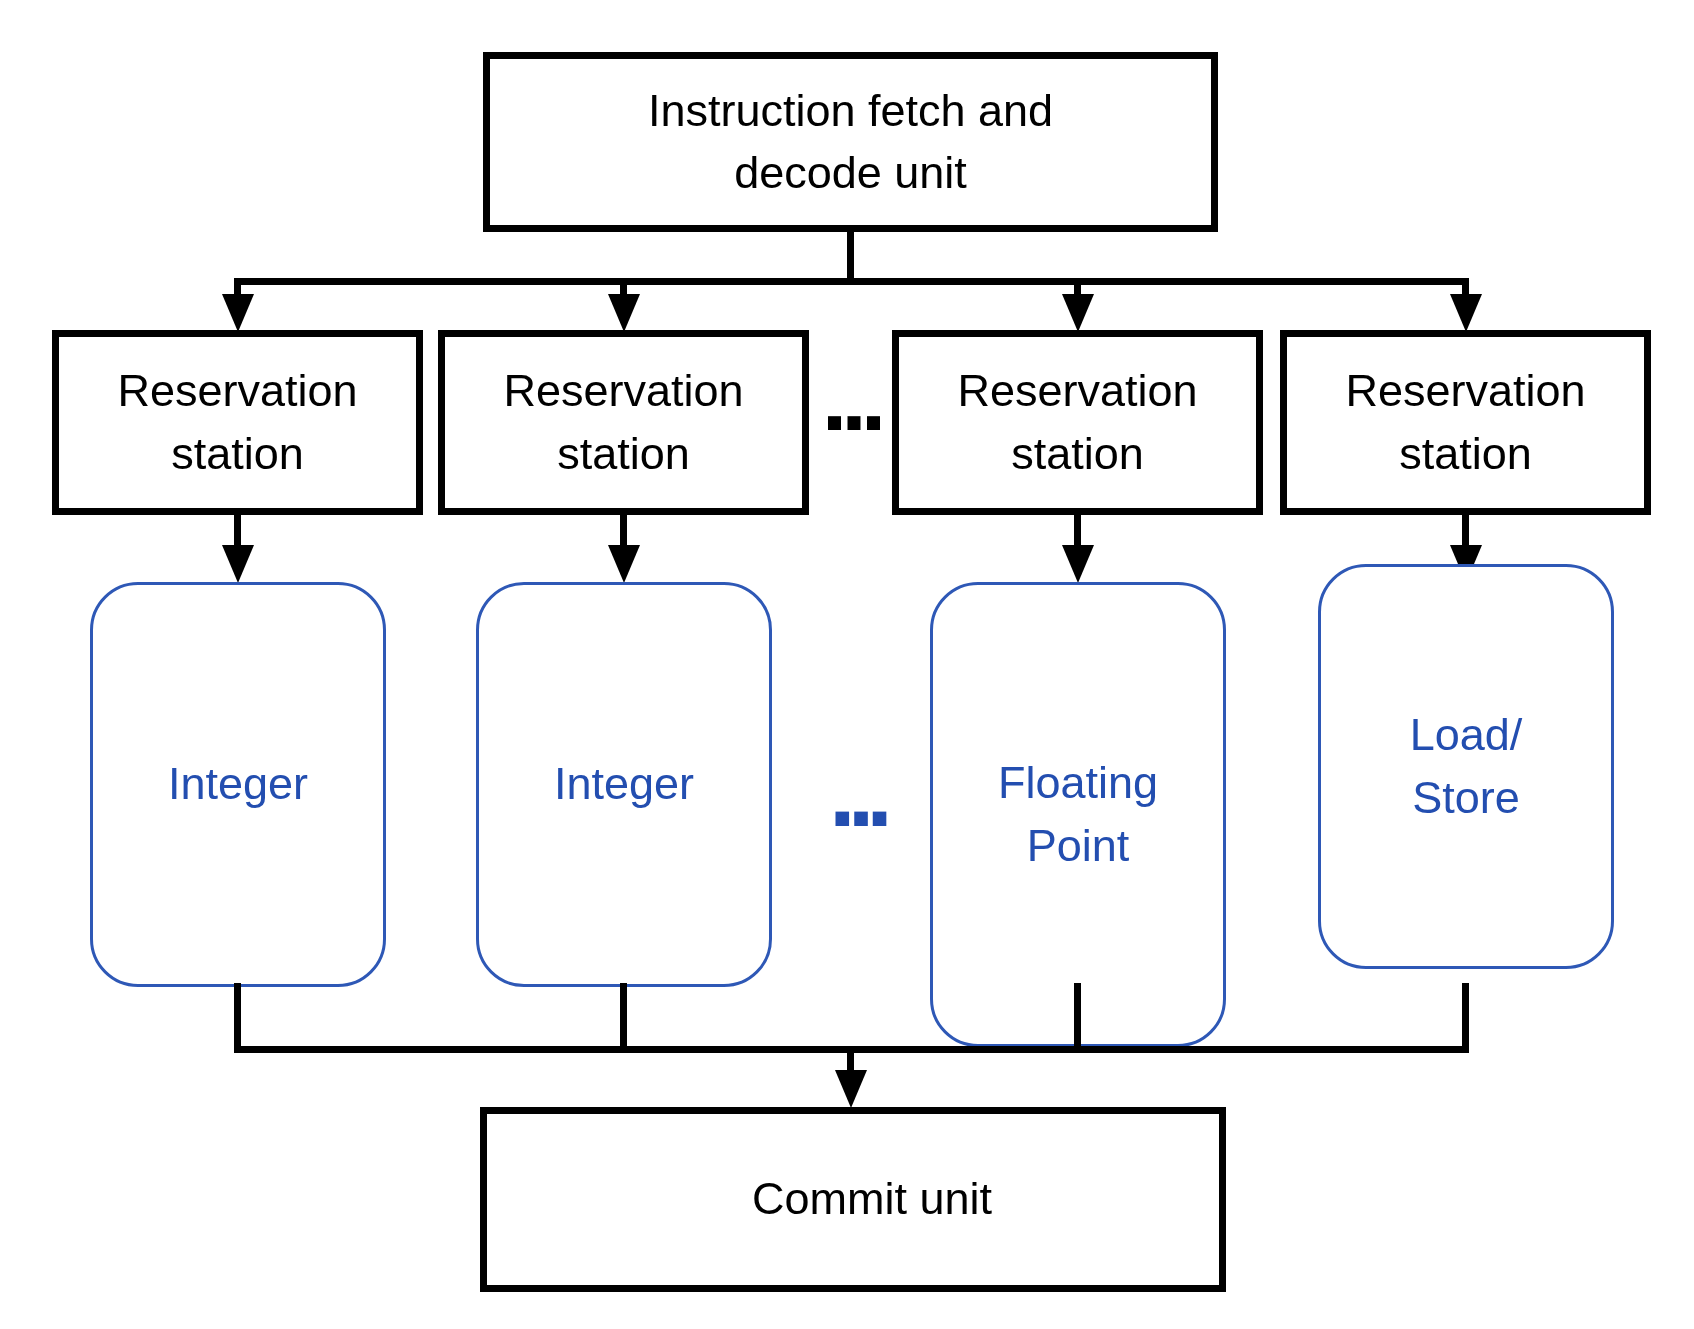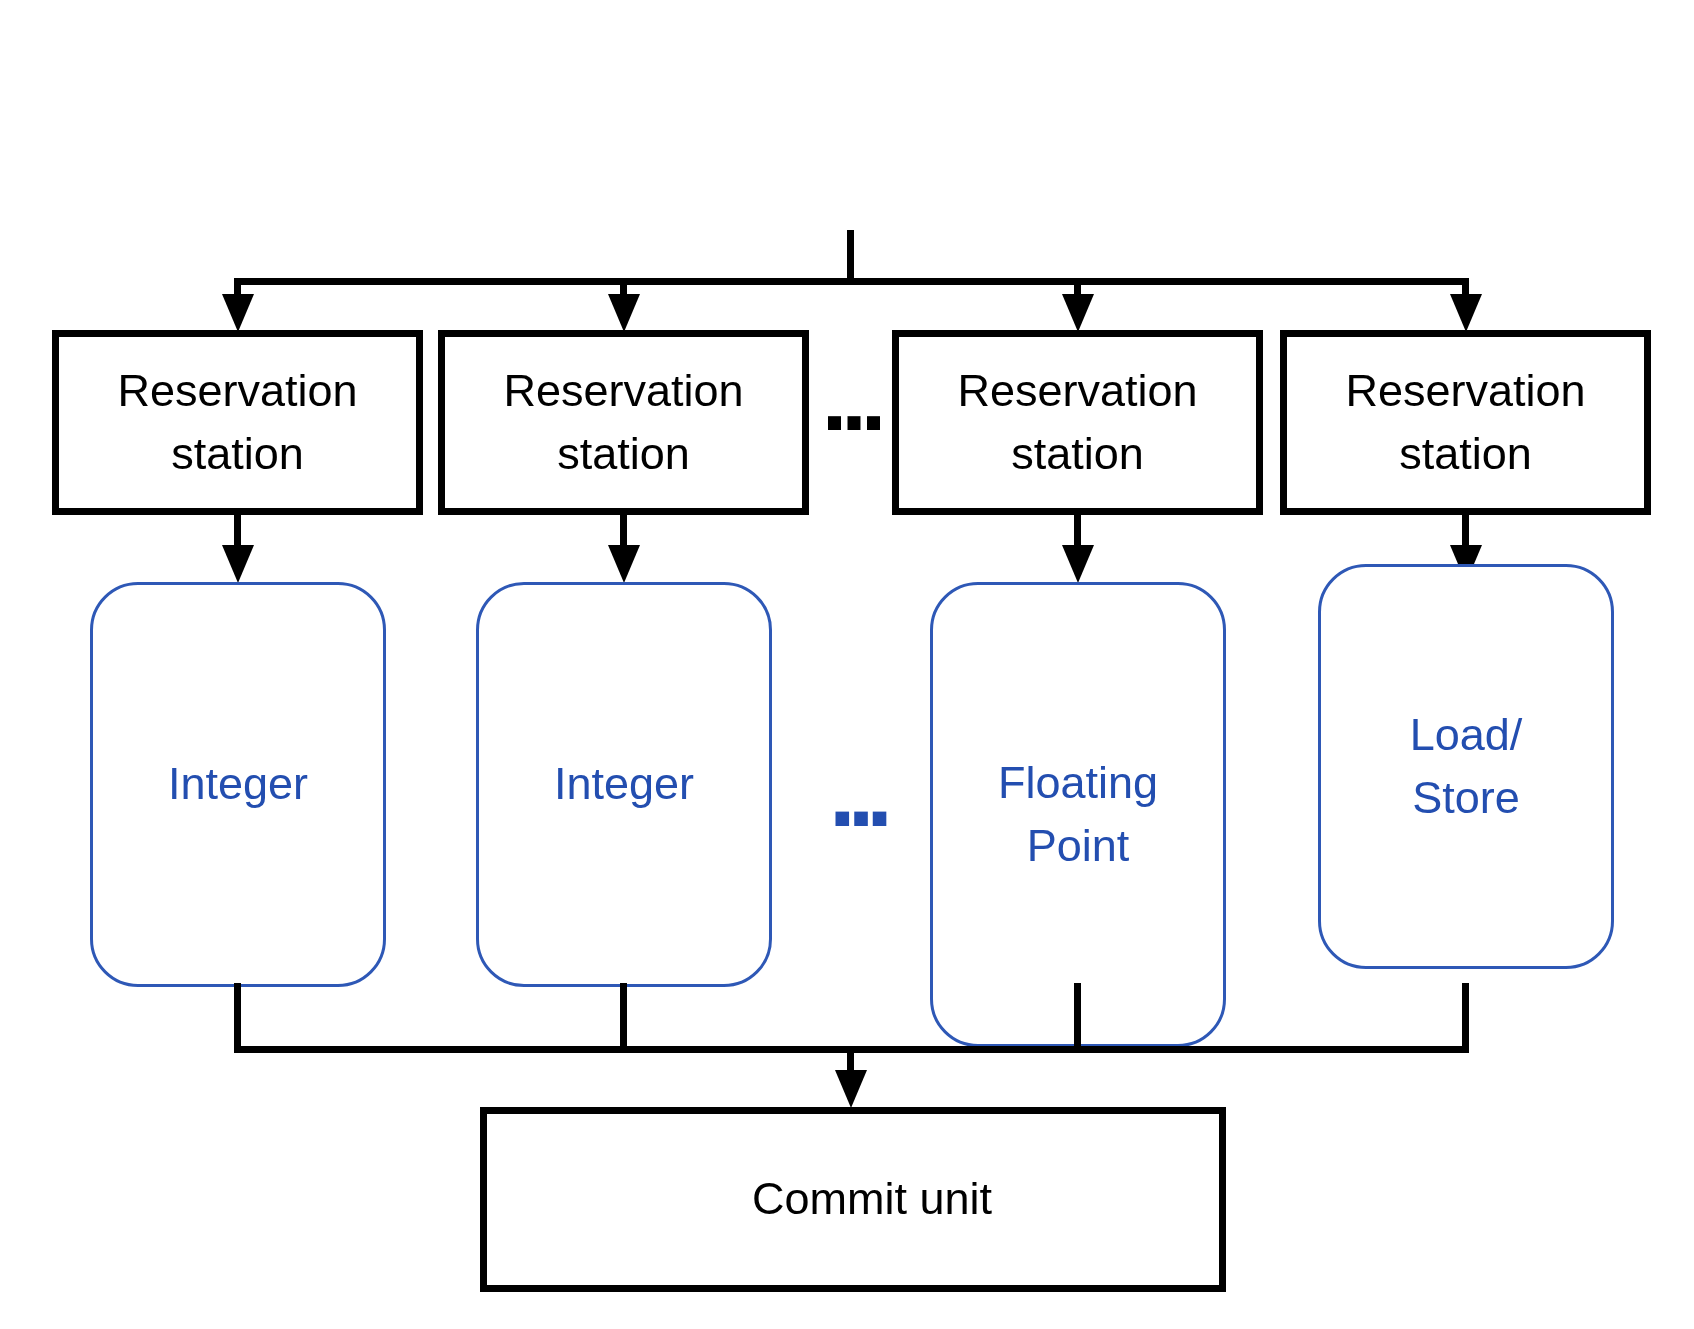--- a/index.html
+++ b/index.html
@@ -65,20 +65,24 @@
     user-select:none;
   }
   .dots.black{font-size:92px;}
   .dots.blue{font-size:96px;color:var(--blue-text);letter-spacing:-8px;}
 </style>
 </head>
 <body>
 
 <div id="canvas">
 
+  <div class="box" style="left:483px;top:52px;width:735px;height:180px;">
+    <span class="lbl">Instruction fetch and
+decode unit</span>
+  </div>
 
   <div class="vline" style="left:847px;top:230px;height:55px;"></div>
   <div class="hline" style="left:234px;top:278px;width:1235px;"></div>
 
   <div class="vline" style="left:234px;top:285px;height:14px;"></div>
   <div class="ahead" style="left:222px;top:294px;"></div>
   <div class="vline" style="left:620px;top:285px;height:14px;"></div>
   <div class="ahead" style="left:608px;top:294px;"></div>
   <div class="vline" style="left:1074px;top:285px;height:14px;"></div>
   <div class="ahead" style="left:1062px;top:294px;"></div>

